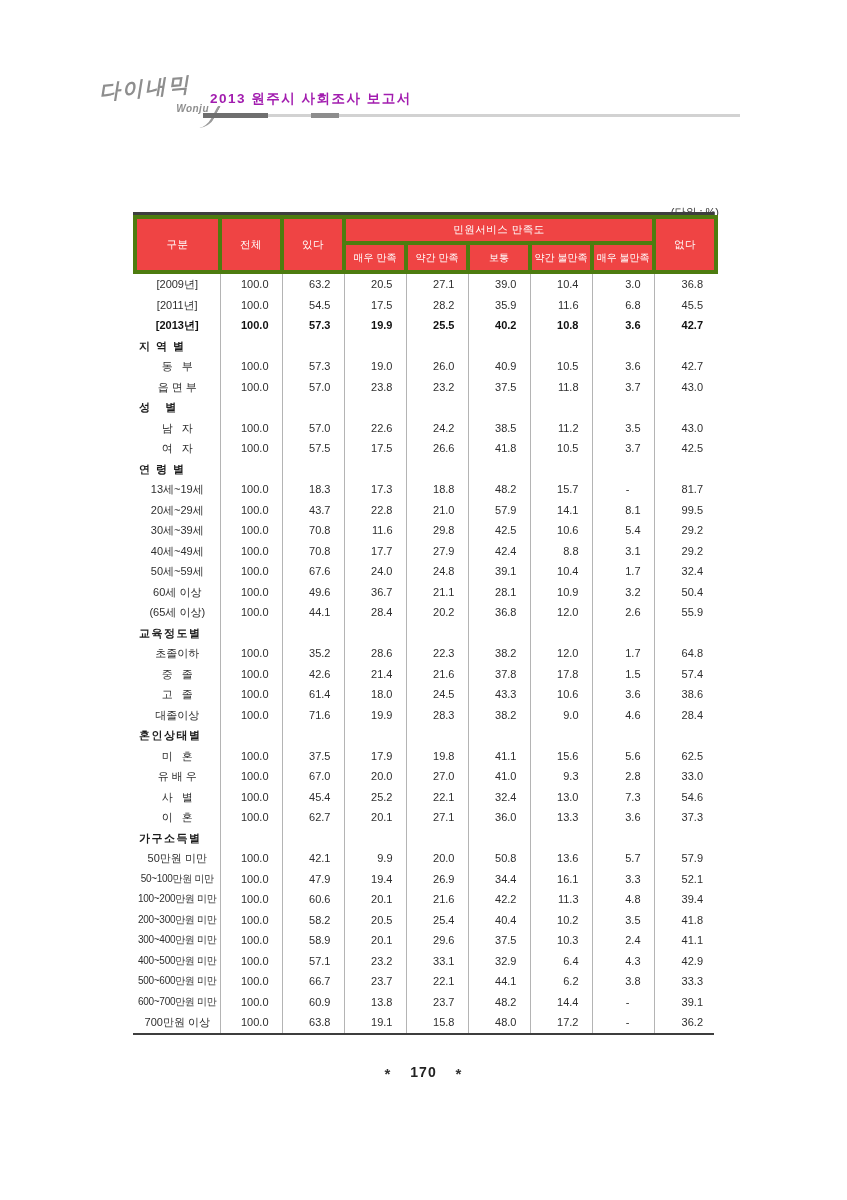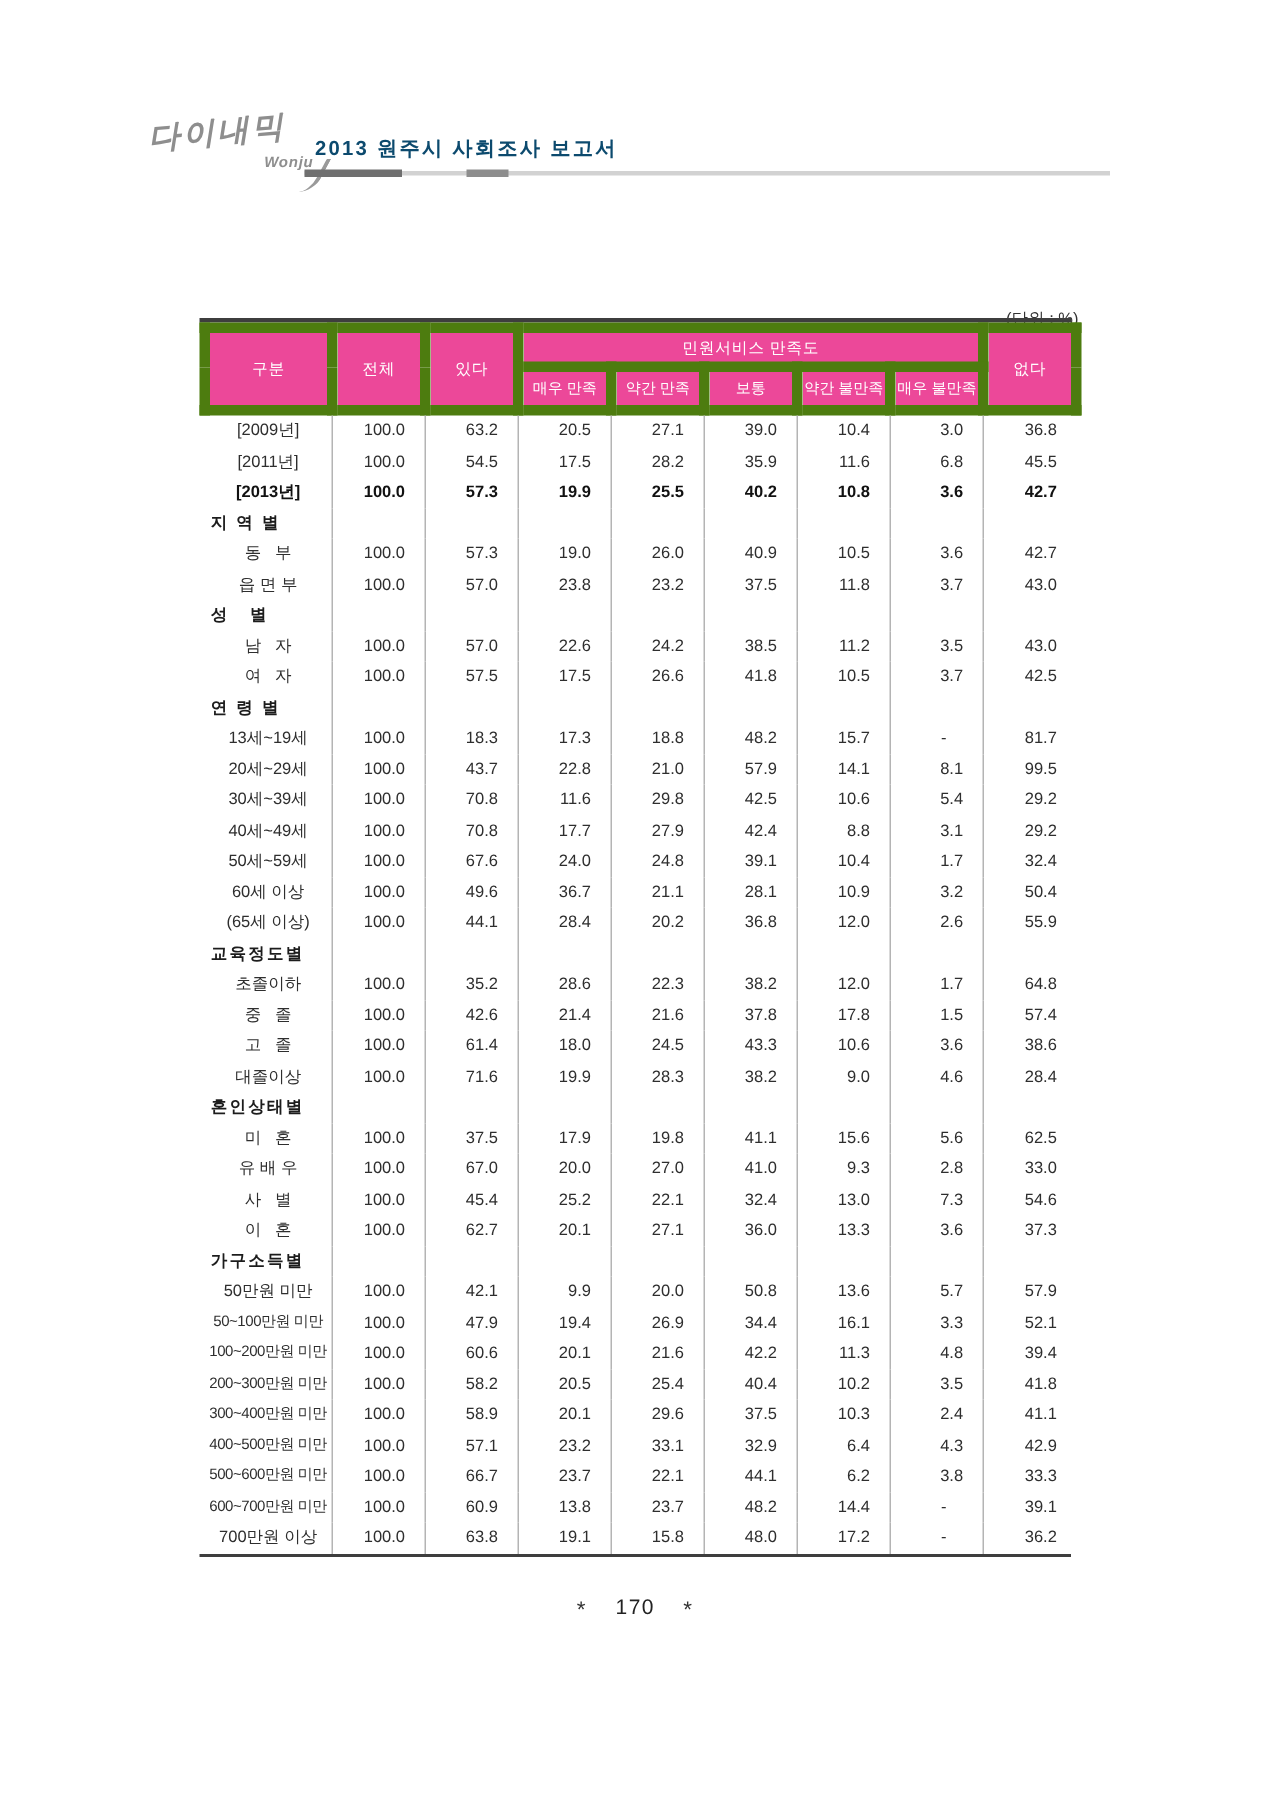--- a/index.html
+++ b/index.html
@@ -17,61 +17,61 @@
   .logo-sub {
     font-size:10px; font-weight:bold; font-style:italic; text-align:right;
     margin-top:-3px; padding-right:6px; letter-spacing:0.5px;
   }
   .logo-swoosh {
     position:absolute; right:0px; bottom:6px; width:14px; height:22px;
     border-right:3px solid #9a9a9a; border-radius:0 0 10px 0; transform:skewX(-28deg);
   }
   .doc-title {
     position:absolute; left:210px; top:90px; font-size:13.5px; font-weight:bold;
-    color:#0c4a6e; letter-spacing:1.5px; white-space:nowrap;
+    color:#a21caf; letter-spacing:1.5px; white-space:nowrap;
   }
   .rule-base { position:absolute; left:203px; top:114px; width:537px; height:3px; background:#d2d2d2; }
   .rule-seg1 { position:absolute; left:203px; top:113px; width:65px; height:5px; background:#6f6f6f; }
   .rule-seg2 { position:absolute; left:311px; top:113px; width:28px; height:5px; background:#8d8d8d; }
 
   
   .table-title {
     position:absolute; left:0; top:158px; width:847px; text-align:center;
     font-size:17.5px; font-weight:bold; color:#0d0d0d; letter-spacing:1px; white-space:pre;
   }
   .unit-label { position:absolute; left:0; top:194px; width:719px; text-align:right; font-size:11px; color:#333;margin-top:11px; }
 
   
   .tablewrap {
     position:absolute; left:133px; top:212px; width:581px;
     border-top:3px solid #3e3e3e; border-bottom:2px solid #3e3e3e;
   }
   table { border-collapse:collapse; table-layout:fixed; width:581px; }
   thead { border-bottom:2px solid #555; }
   thead th {
-    background:#ec4899; color:#ffffff; font-weight:normal; font-size:10.5px;
-    border:7px solid #4d7c0f; letter-spacing:0.5px; white-space:nowrap; overflow:hidden; padding:0;
+    background:#ef4444; color:#ffffff; font-weight:normal; font-size:10.5px;
+    border:4px solid #4d7c0f; letter-spacing:0.5px; white-space:nowrap; overflow:hidden; padding:0;
   }
   thead tr.hr1 { height:26px; }
   thead tr.hr2 { height:29px; }
   thead th.subhead { font-size:10px; letter-spacing:0; }
   tbody tr { height:20.5px; }
   tbody td { font-size:11px; color:#2e2e2e; padding:0; line-height:20.5px; white-space:pre; overflow:visible; }
   tbody td + td { border-left:1px solid #b4b4b4; }
   td.val { text-align:right; padding-right:13px; }
   td.val.dash { padding-right:24px; }
   td.label { text-align:center; }
   td.label.small { font-size:10px; letter-spacing:-0.3px; }
   td.label.section { text-align:left; padding-left:4px; font-weight:bold; letter-spacing:1.5px; color:#1c1c1c; }
   tr.bold td { font-weight:bold; color:#111; }
 
   
   .page-footer {
     position:absolute; left:0; top:1063px; width:847px; text-align:center;
-    font-size:14px; font-weight:normal; color:#222; letter-spacing:1px;
+    font-size:14px; font-weight:bold; color:#222; letter-spacing:1px;
   }
   .page-footer .mark { position:relative; top:2px; color:#333; font-size:15px; }
   .page-footer .pagenum { margin:0 14px; }
 </style>
 </head>
 <body>
 
 <div class="page">
 
   <div class="logo">

